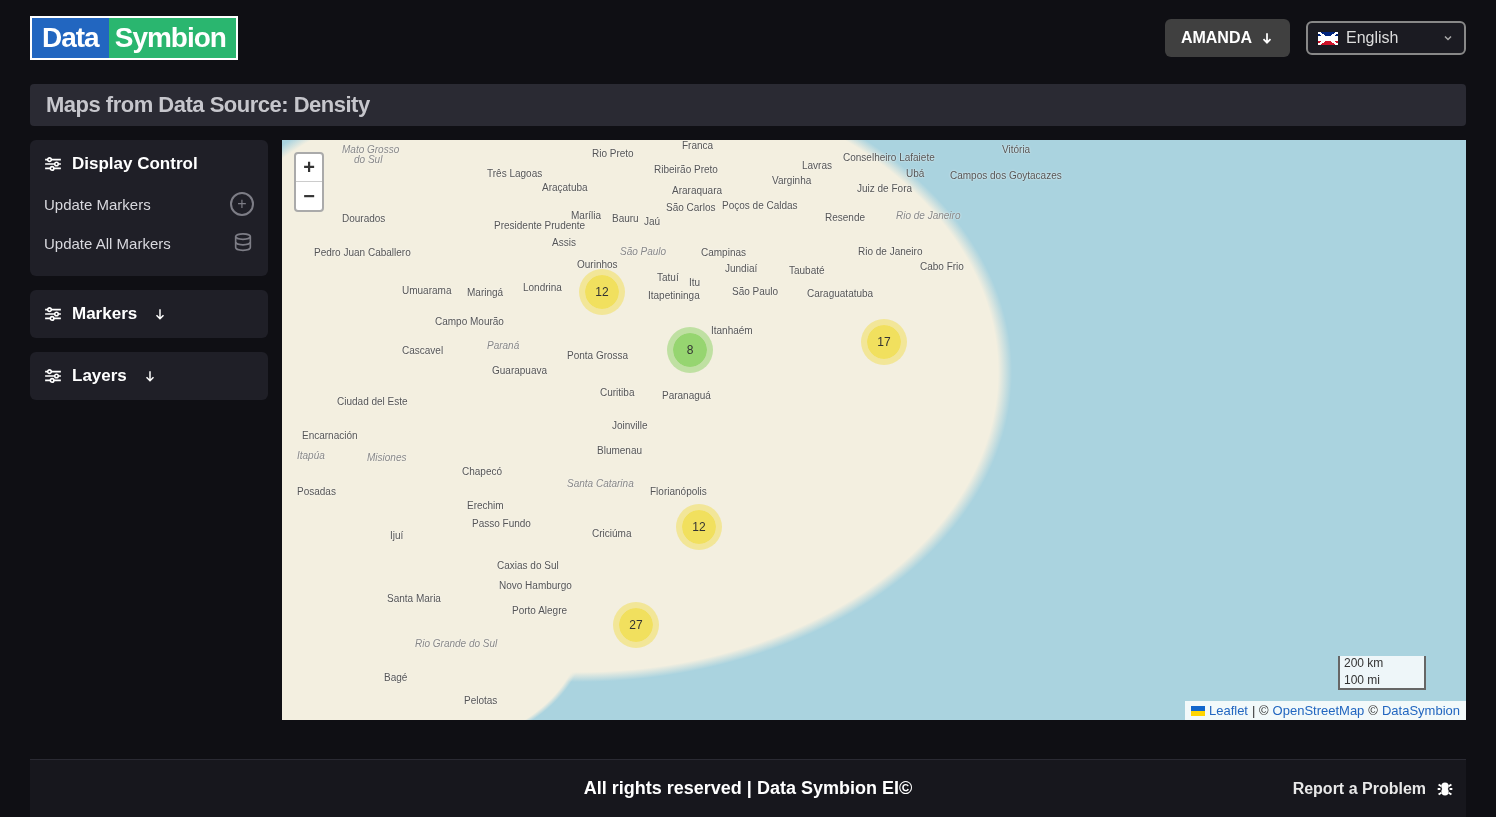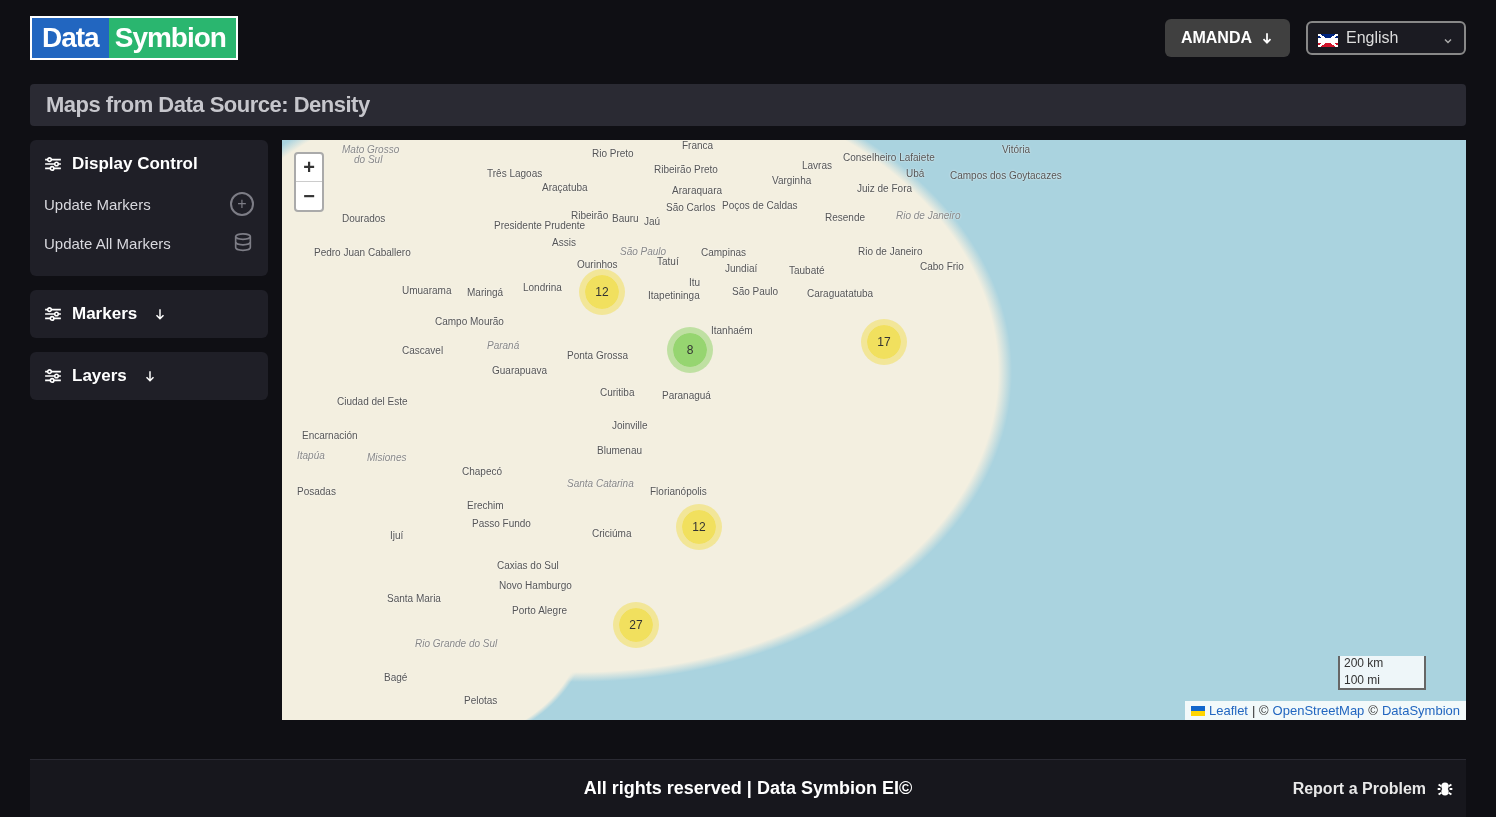--- a/index.html
+++ b/index.html
@@ -54,21 +54,21 @@
   align-items:center;
   gap:8px;
   cursor:pointer;
 }
 .lang-select {
   background:#1b1b22;
   border:2px solid #888;
   border-radius:6px;
   padding:6px 10px;
   display:flex;
-  align-items:flex-end;
+  align-items:center;
   gap:8px;
   width:160px;
   cursor:pointer;
   color:#ddd;
 }
 .flag {
   width:20px; height:13px;
   background: linear-gradient(#00247d 0 33%, #fff 33% 66%, #cf142b 66% 100%);
   position:relative;
 }
@@ -286,40 +286,40 @@
   <div class="map-wrap">
     <div class="map-bg"></div>
 
     <div id="map-labels">
         <span class="map-label em" style="left: 60px; top: 4px;">Mato Grosso</span>
         <span class="map-label em" style="left: 72px; top: 14px;">do Sul</span>
         <span class="map-label" style="left: 310px; top: 8px;">Rio Preto</span>
         <span class="map-label" style="left: 400px; top: 0px;">Franca</span>
         <span class="map-label" style="left: 205px; top: 28px;">Três Lagoas</span>
         <span class="map-label" style="left: 260px; top: 42px;">Araçatuba</span>
-        <span class="map-label" style="left: 289px; top: 70px;">Ribeirão</span>
+        <span class="map-label" style="left: 289px; top: 70px;">Marília</span>
         <span class="map-label" style="left: 330px; top: 73px;">Bauru</span>
         <span class="map-label" style="left: 362px; top: 76px;">Jaú</span>
         <span class="map-label" style="left: 372px; top: 24px;">Ribeirão Preto</span>
         <span class="map-label" style="left: 390px; top: 45px;">Araraquara</span>
         <span class="map-label" style="left: 384px; top: 62px;">São Carlos</span>
         <span class="map-label" style="left: 440px; top: 60px;">Poços de Caldas</span>
         <span class="map-label" style="left: 490px; top: 35px;">Varginha</span>
         <span class="map-label" style="left: 520px; top: 20px;">Lavras</span>
         <span class="map-label" style="left: 624px; top: 28px;">Ubá</span>
         <span class="map-label" style="left: 561px; top: 12px;">Conselheiro Lafaiete</span>
         <span class="map-label" style="left: 575px; top: 43px;">Juiz de Fora</span>
         <span class="map-label" style="left: 543px; top: 72px;">Resende</span>
         <span class="map-label" style="left: 668px; top: 30px;">Campos dos Goytacazes</span>
         <span class="map-label em" style="left: 614px; top: 70px;">Rio de Janeiro</span>
         <span class="map-label" style="left: 720px; top: 4px;">Vitória</span>
         <span class="map-label" style="left: 419px; top: 107px;">Campinas</span>
         <span class="map-label" style="left: 443px; top: 123px;">Jundiaí</span>
         <span class="map-label" style="left: 407px; top: 137px;">Itu</span>
-        <span class="map-label" style="left: 375px; top: 116px;">Tatuí</span>
+        <span class="map-label" style="left: 375px; top: 132px;">Tatuí</span>
         <span class="map-label" style="left: 366px; top: 150px;">Itapetininga</span>
         <span class="map-label" style="left: 507px; top: 125px;">Taubaté</span>
         <span class="map-label" style="left: 576px; top: 106px;">Rio de Janeiro</span>
         <span class="map-label" style="left: 638px; top: 121px;">Cabo Frio</span>
         <span class="map-label" style="left: 450px; top: 146px;">São Paulo</span>
         <span class="map-label em" style="left: 338px; top: 106px;">São Paulo</span>
         <span class="map-label" style="left: 525px; top: 148px;">Caraguatatuba</span>
         <span class="map-label" style="left: 429px; top: 185px;">Itanhaém</span>
         <span class="map-label" style="left: 212px; top: 80px;">Presidente Prudente</span>
         <span class="map-label" style="left: 270px; top: 97px;">Assis</span>

